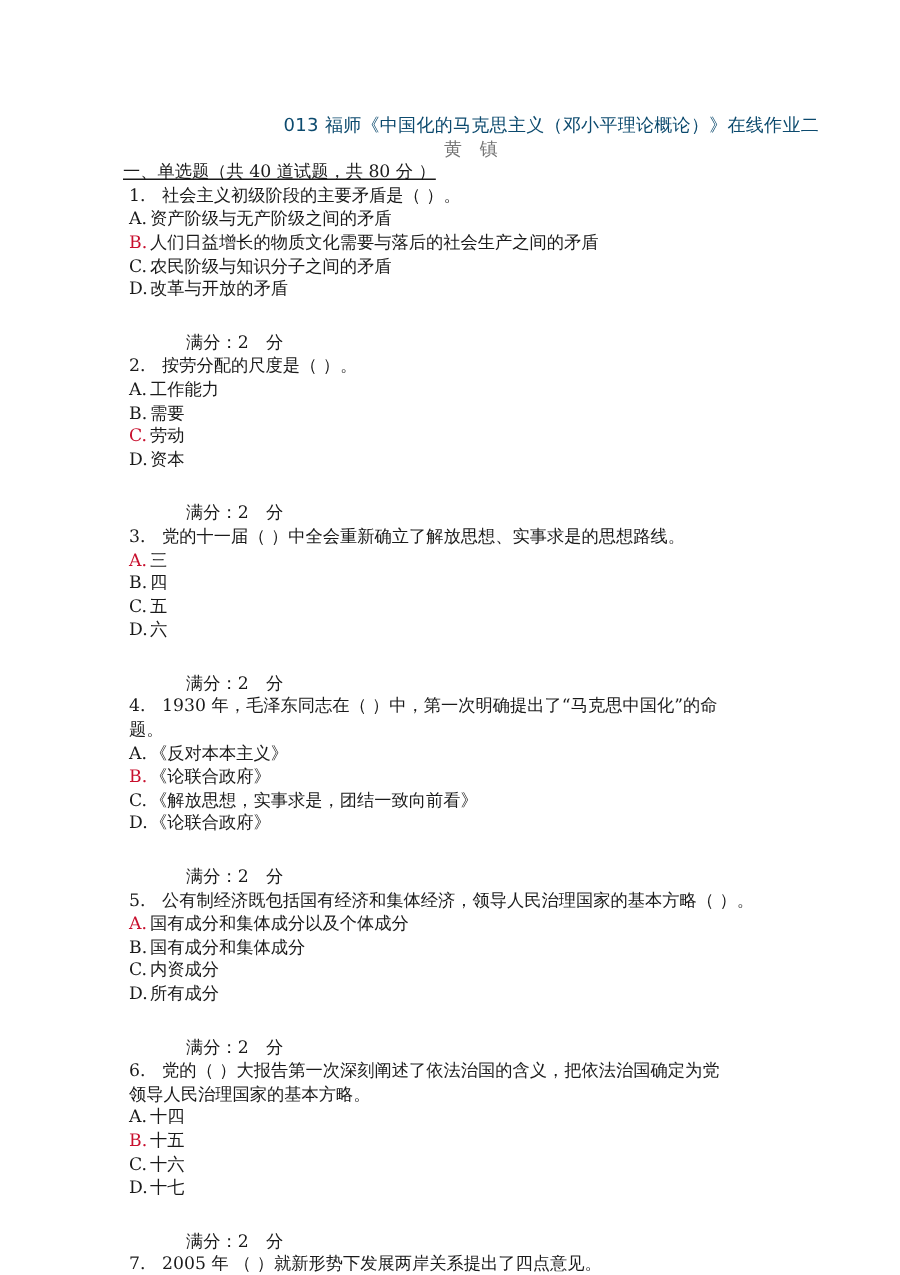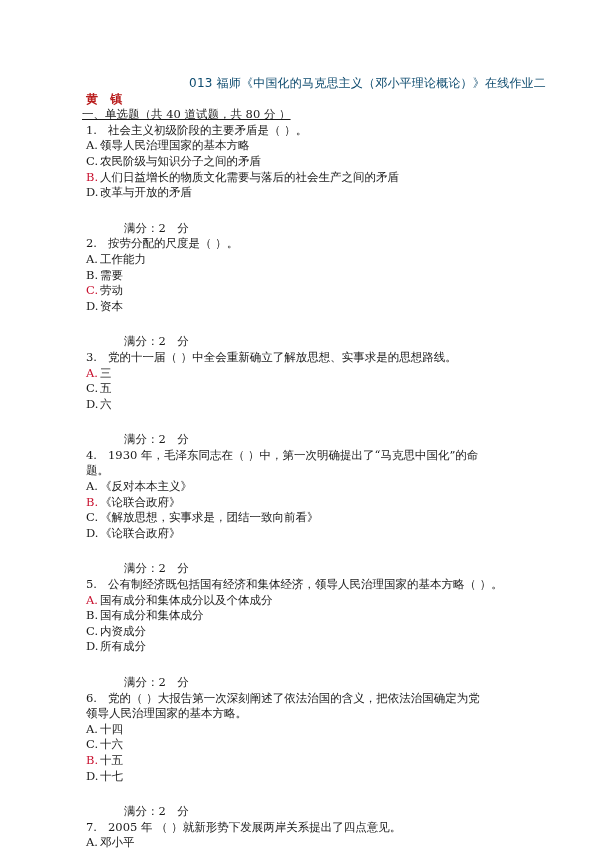--- a/index.html
+++ b/index.html
@@ -9,59 +9,60 @@
     color: #1a1a1a; position: relative;
   }
   .page { position: absolute; left: 86px; top: 76px; width: 460px; }
   .title {
     font-family: "DejaVu Sans", "Liberation Sans", sans-serif;
     color: #0c4a6e; font-size: 12px; text-align: right;
     width: 460px; margin-left: 0; line-height: 15.6px; letter-spacing: 0.2px;
   }
   .author {
     font-family: "DejaVu Sans", "Liberation Sans", sans-serif;
-    color: #b91c1c; font-size: 12px; text-align: left; line-height: 15.6px;
-    letter-spacing: 4px; font-weight: bold;
+    color: #737373; font-size: 12px; text-align: center; line-height: 15.6px;
+    letter-spacing: 4px; font-weight: normal;
   }
   .line { font-size: 11.5px; line-height: 15.6px; white-space: nowrap; }
   .section { margin-left: -4px; text-decoration: underline; }
   .q-num { display: inline-block; width: 22px; }
   .opt-letter { display: inline-block; width: 14px; }
   .opt-letter.correct { color: #c8102e; }
   .score { padding-left: 38px; margin-top: 20px; }
 </style>
 </head>
 <body>
 
 <div class="page">
   <div class="title">013 福师《中国化的马克思主义（邓小平理论概论）》在线作业二</div>
   <div class="author">黄 镇</div>
   <div class="line section">一、单选题（共 40 道试题，共 80 分 ）</div>
 
   <div>
     <div class="line"><span class="q-num">1.</span><span>社会主义初级阶段的主要矛盾是（ ）。</span></div>
-    <div class="line"><span class="opt-letter">A.</span><span>领导人民治理国家的基本方略</span></div>
+    <div class="line"><span class="opt-letter">A.</span><span>资产阶级与无产阶级之间的矛盾</span></div>
+    <div class="line"><span class="opt-letter correct">B.</span><span>人们日益增长的物质文化需要与落后的社会生产之间的矛盾</span></div>
     <div class="line"><span class="opt-letter">C.</span><span>农民阶级与知识分子之间的矛盾</span></div>
-    <div class="line"><span class="opt-letter correct">B.</span><span>人们日益增长的物质文化需要与落后的社会生产之间的矛盾</span></div>
     <div class="line"><span class="opt-letter">D.</span><span>改革与开放的矛盾</span></div>
     <div class="line score">满分：2　分</div>
   </div>
 
   <div>
     <div class="line"><span class="q-num">2.</span><span>按劳分配的尺度是（ ）。</span></div>
     <div class="line"><span class="opt-letter">A.</span><span>工作能力</span></div>
     <div class="line"><span class="opt-letter">B.</span><span>需要</span></div>
     <div class="line"><span class="opt-letter correct">C.</span><span>劳动</span></div>
     <div class="line"><span class="opt-letter">D.</span><span>资本</span></div>
     <div class="line score">满分：2　分</div>
   </div>
 
   <div>
     <div class="line"><span class="q-num">3.</span><span>党的十一届（ ）中全会重新确立了解放思想、实事求是的思想路线。</span></div>
     <div class="line"><span class="opt-letter correct">A.</span><span>三</span></div>
+    <div class="line"><span class="opt-letter">B.</span><span>四</span></div>
     <div class="line"><span class="opt-letter">C.</span><span>五</span></div>
     <div class="line"><span class="opt-letter">D.</span><span>六</span></div>
     <div class="line score">满分：2　分</div>
   </div>
 
   <div>
     <div class="line"><span class="q-num">4.</span><span>1930 年，毛泽东同志在（ ）中，第一次明确提出了“马克思中国化”的命</span></div>
     <div class="line">题。</div>
     <div class="line"><span class="opt-letter">A.</span><span>《反对本本主义》</span></div>
     <div class="line"><span class="opt-letter correct">B.</span><span>《论联合政府》</span></div>
@@ -76,22 +77,22 @@
     <div class="line"><span class="opt-letter">B.</span><span>国有成分和集体成分</span></div>
     <div class="line"><span class="opt-letter">C.</span><span>内资成分</span></div>
     <div class="line"><span class="opt-letter">D.</span><span>所有成分</span></div>
     <div class="line score">满分：2　分</div>
   </div>
 
   <div>
     <div class="line"><span class="q-num">6.</span><span>党的（ ）大报告第一次深刻阐述了依法治国的含义，把依法治国确定为党</span></div>
     <div class="line">领导人民治理国家的基本方略。</div>
     <div class="line"><span class="opt-letter">A.</span><span>十四</span></div>
+    <div class="line"><span class="opt-letter correct">B.</span><span>十五</span></div>
     <div class="line"><span class="opt-letter">C.</span><span>十六</span></div>
-    <div class="line"><span class="opt-letter correct">B.</span><span>十五</span></div>
     <div class="line"><span class="opt-letter">D.</span><span>十七</span></div>
     <div class="line score">满分：2　分</div>
   </div>
 
   <div>
     <div class="line"><span class="q-num">7.</span><span>2005 年 （ ）就新形势下发展两岸关系提出了四点意见。</span></div>
     <div class="line"><span class="opt-letter">A.</span><span>邓小平</span></div>
     <div class="line"><span class="opt-letter">B.</span><span>江泽民</span></div>
   </div>
 </div>

